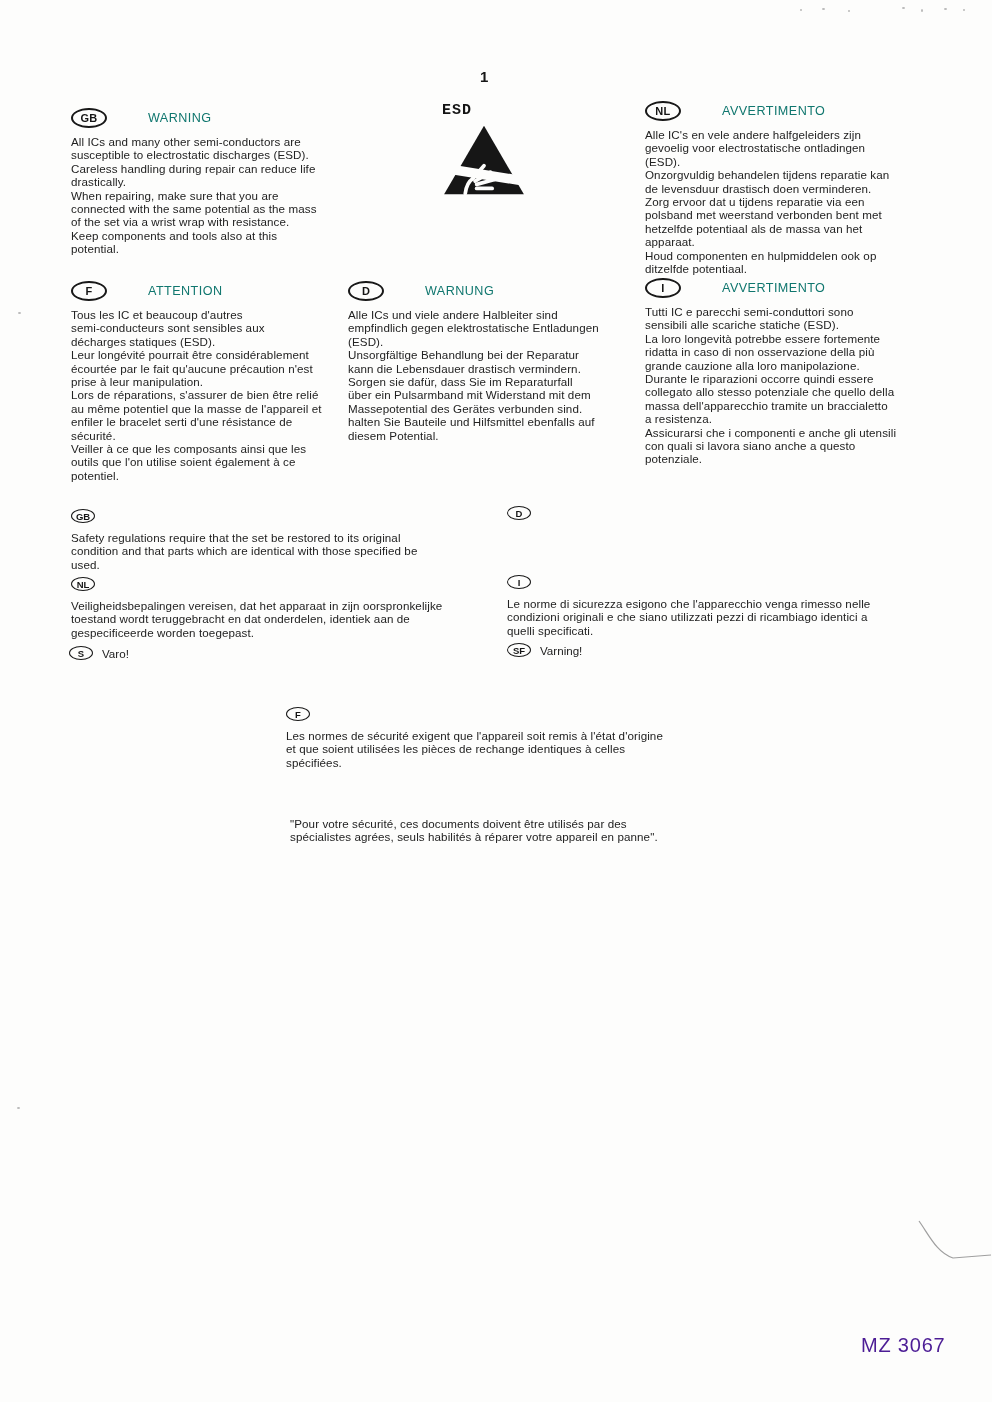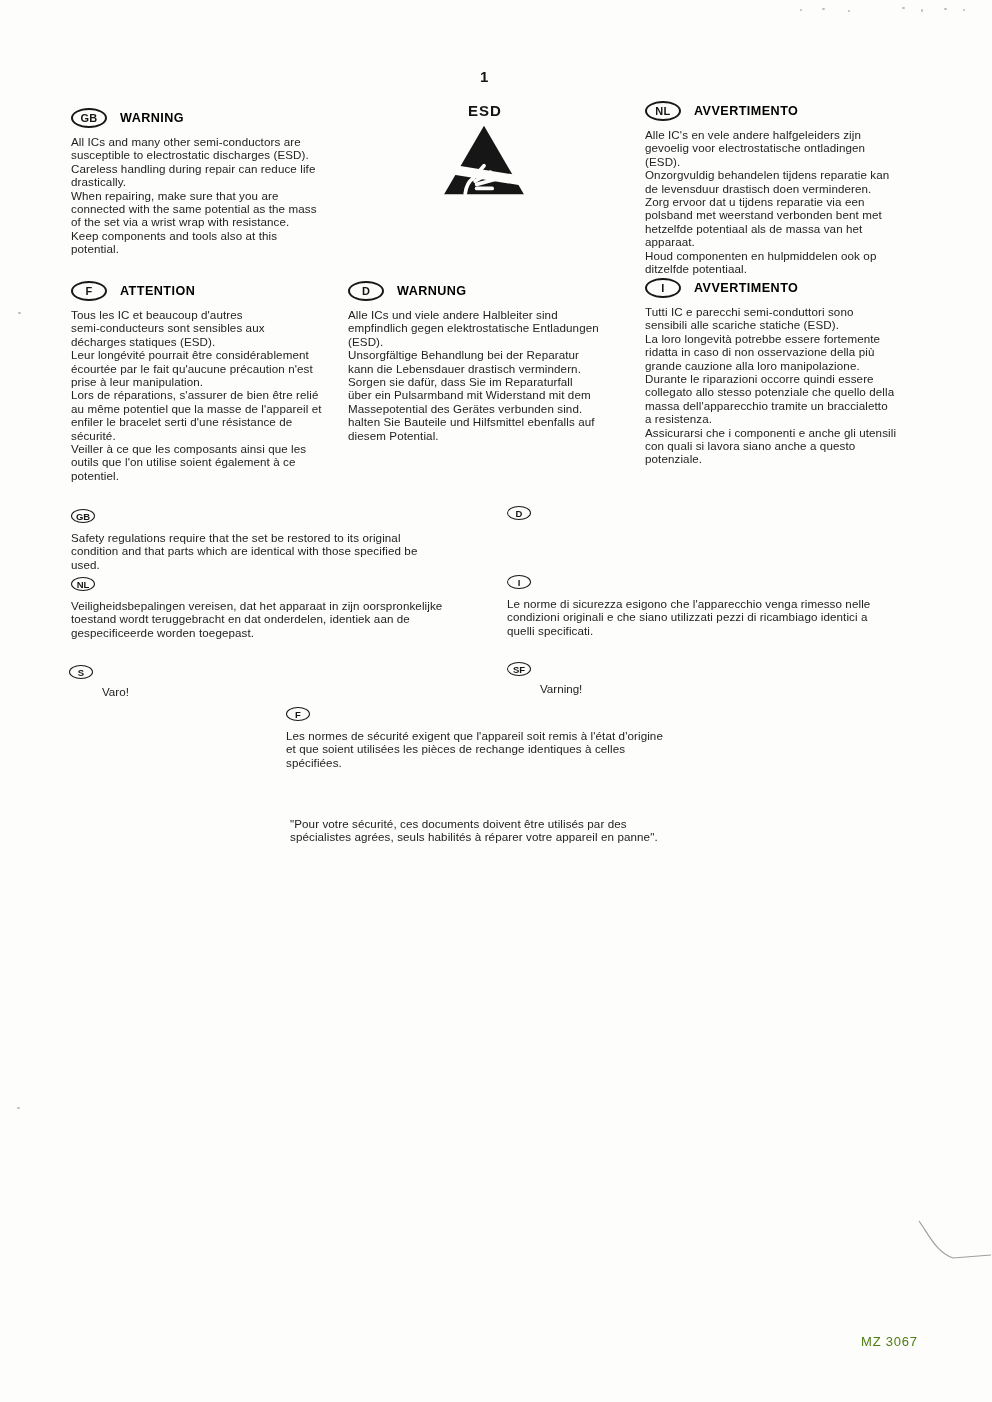--- a/index.html
+++ b/index.html
@@ -32,39 +32,40 @@
     justify-content:center;
     border:2px solid #181818;
     border-radius:50%;
     font-weight:bold;
     color:#151515;
     flex:0 0 auto;
   }
   .badge.lg{width:32px;height:16px;font-size:11px;letter-spacing:0.3px;}
   .badge.sm{width:22px;height:12px;font-size:9.5px;border-width:1.7px;}
   .sec-title{
-    font-weight:bold;
+    font-weight:normal;
     font-size:12.6px;
     letter-spacing:0.45px;
-    color:#000000;
-  }
-  .reg-label{font-size:11.6px;color:#222;margin-top:39px;}
+    color:#0f766e;
+    margin-left:28px;
+  }
+  .reg-label{font-size:11.6px;color:#222;}
   .reg-head{display:flex;align-items:center;gap:9px;margin-bottom:8px;}
   .page-number{font-weight:bold;font-size:15px;color:#161616;}
   .esd-label{font-weight:bold;font-size:15px;letter-spacing:1px;color:#141414;}
-  .footer-code{font-size:13px;letter-spacing:0.8px;color:#4d7c0f;}
+  .footer-code{font-size:20px;letter-spacing:0.8px;color:#4c1d95;}
   .speck{position:absolute;background:#b9b9b9;border-radius:50%;}
 </style>
 </head>
 <body>
 
 <div class="page">
 
   <div class="abs page-number" style="left:480px;top:68px;">1</div>
-  <div class="abs esd-label" style="left:468px;top:102px;">ESD</div>
+  <div class="abs esd-label" style="left:442px;top:102px;font-family:Liberation Mono, monospace;">ESD</div>
 
   <svg class="abs" style="left:443px;top:125px;" width="82" height="70" viewBox="0 0 100 86">
     <polygon points="50,1 99,85 1,85" fill="#161616"></polygon>
     <polygon points="0,47 100,63 100,75 0,59" fill="#fdfdfc"></polygon>
     <g stroke="#fdfdfc" fill="none" stroke-width="4.6" stroke-linecap="round">
       <path d="M27,84 C28,76 30,70 36,66"></path>
       <path d="M36,66 L50,50"></path>
       <path d="M39,69 L58,58"></path>
       <path d="M41,73 L63,67"></path>
       <path d="M41,78 L60,78"></path>

